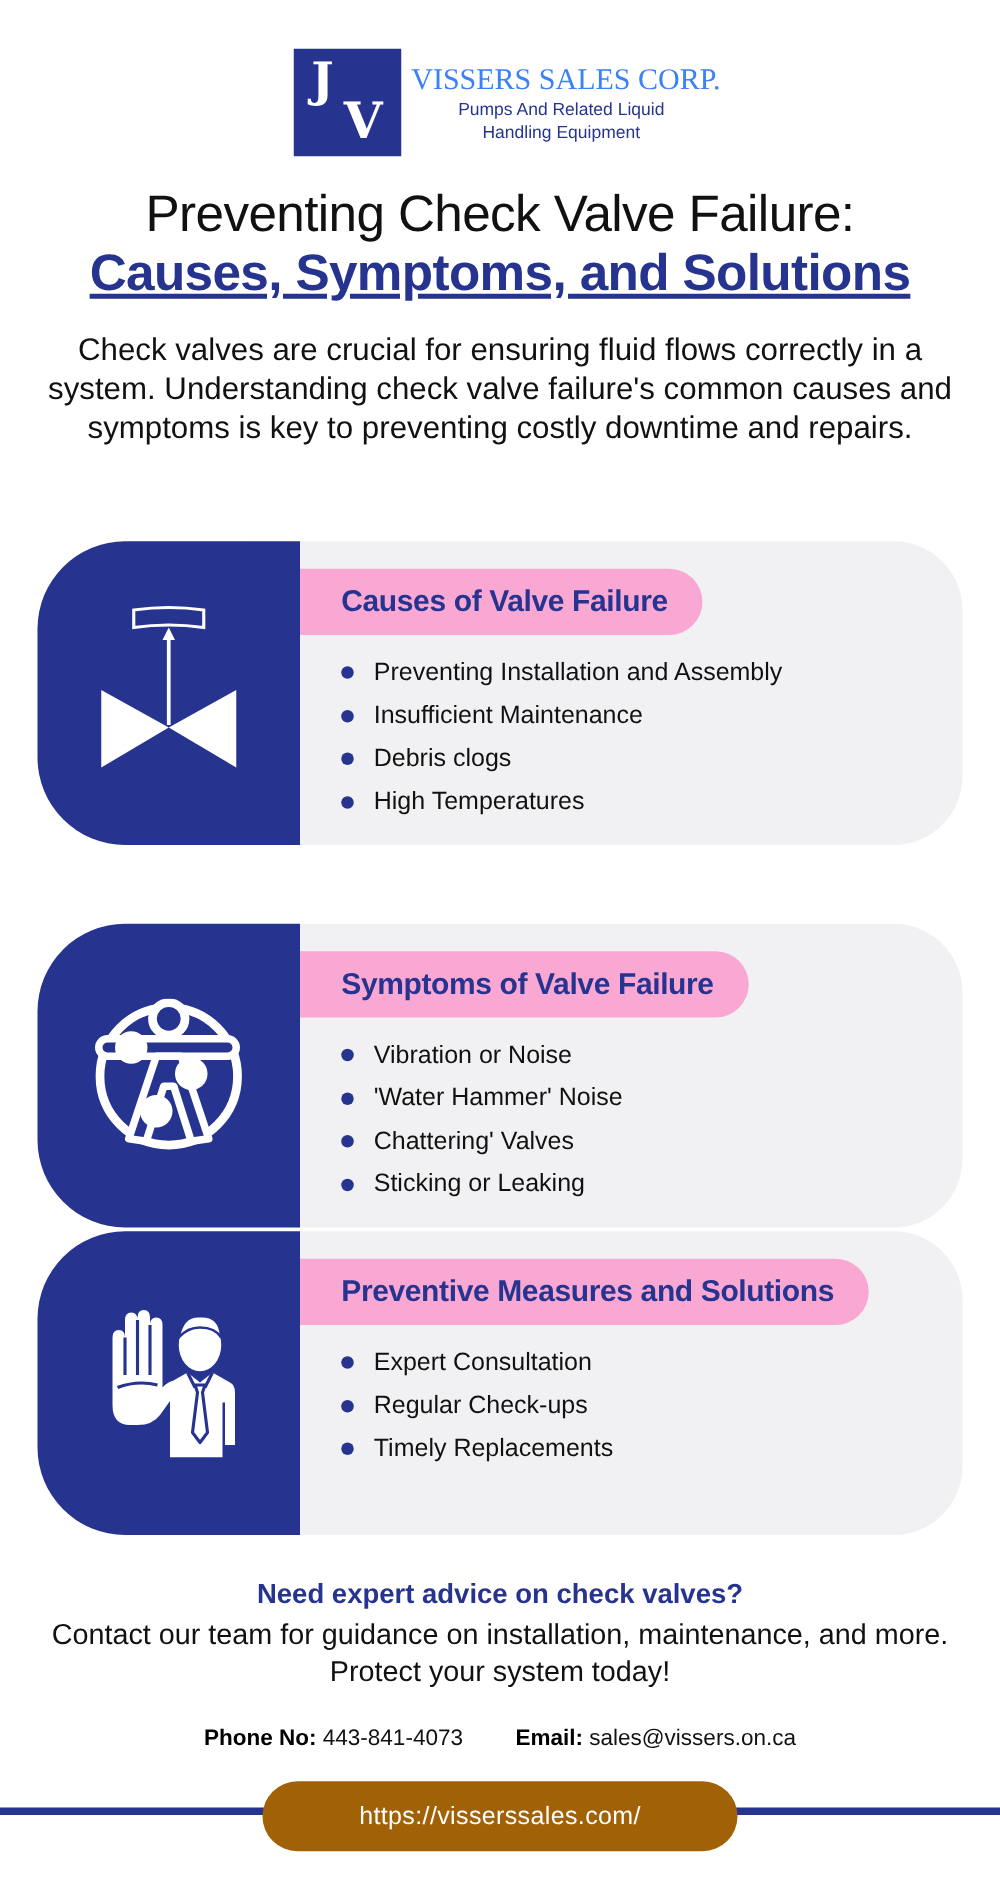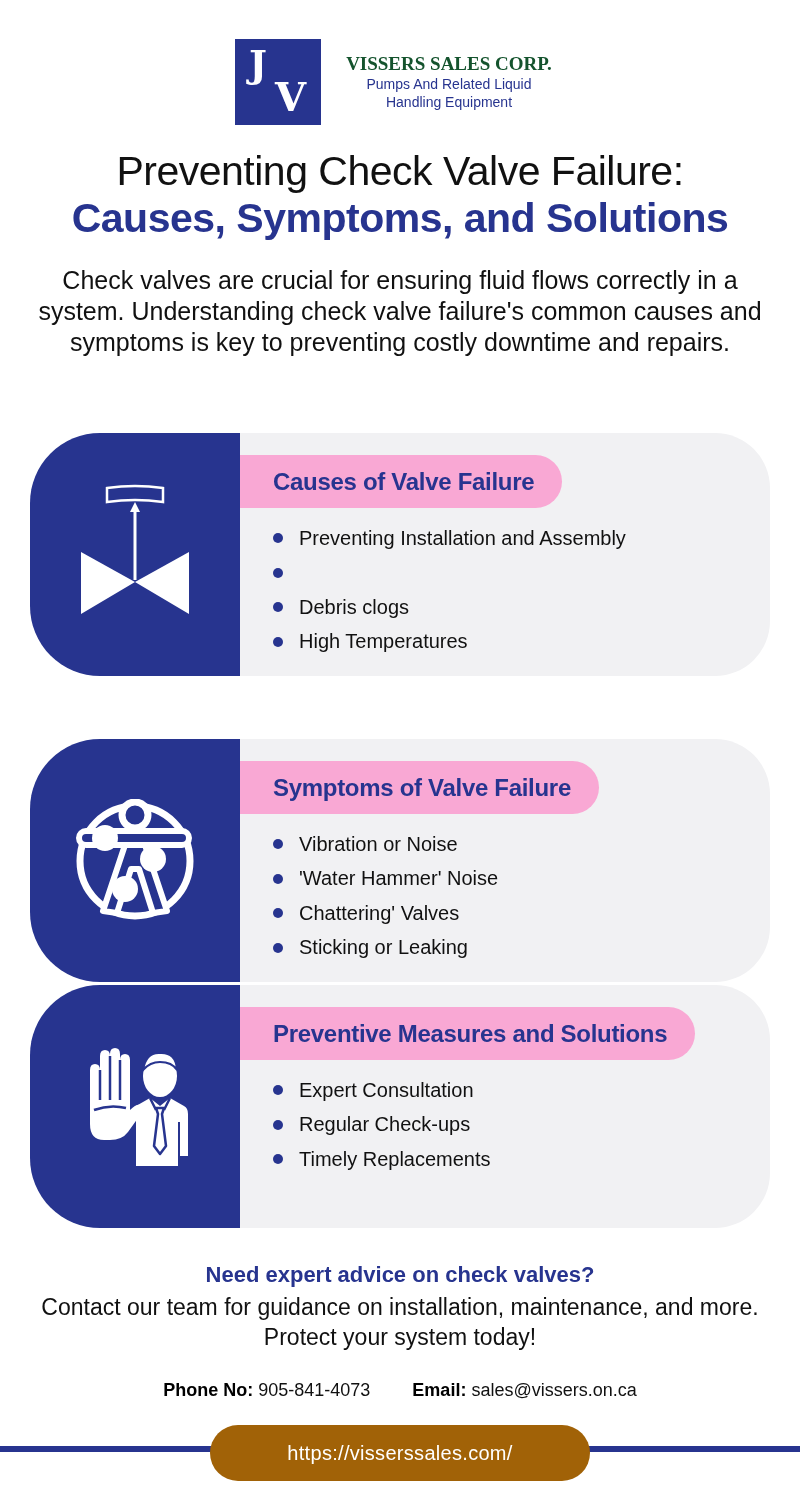--- a/index.html
+++ b/index.html
@@ -5,26 +5,26 @@
     * { margin: 0; padding: 0; box-sizing: border-box; }
     html, body { width: 800px; height: 1502px; background: #ffffff; overflow: hidden; }
     body { position: relative; font-family: "Liberation Sans", sans-serif; color: #111111; }
 
     
     .logo { position: absolute; left: 235px; top: 39px; width: 335px; height: 86px; display: flex; align-items: center; }
     .logo-box { width: 86px; height: 86px; background: #27348f; position: relative; flex: none; }
     .logo-j { position: absolute; left: 14px; top: 2px; color: #fff; font-family: "DejaVu Serif", serif; font-weight: bold; font-size: 38px; }
     .logo-v { position: absolute; left: 40px; top: 34px; color: #fff; font-family: "DejaVu Serif", serif; font-weight: bold; font-size: 40px; }
     .logo-text { margin-left: 8px; text-align: center; width: 240px; }
-    .logo-name { font-family: "Liberation Serif", serif; font-weight: bold; font-size: 19px; color: #14532d; letter-spacing: 0px; white-space: nowrap; }
+    .logo-name { font-family: "Liberation Serif", serif; font-weight: normal; font-size: 24px; color: #3b82f6; letter-spacing: 0px; white-space: nowrap; }
     .logo-tag { font-family: "Liberation Sans", sans-serif; font-size: 14px; color: #27348f; line-height: 18px; }
 
     
     .title-1 { position: absolute; left: 0; top: 148px; width: 800px; text-align: center; font-size: 41px; font-weight: normal; color: #111; letter-spacing: -0.5px; }
-    .title-2 { position: absolute; left: 0; top: 195px; width: 800px; text-align: center; font-size: 41px; font-weight: bold; color: #27348f; letter-spacing: -0.5px; }
+    .title-2 { position: absolute; left: 0; top: 195px; width: 800px; text-align: center; font-size: 41px; font-weight: bold; color: #27348f; letter-spacing: -0.5px; text-decoration: underline; }
     .intro { position: absolute; left: 30px; top: 265px; width: 740px; text-align: center; font-size: 25px; line-height: 31px; color: #111; }
 
     
     .card { position: absolute; left: 30px; width: 740px; height: 243px; }
     .card-left { position: absolute; left: 0; top: 0; width: 210px; height: 100%; background: #27348f; border-radius: 70px 0 0 70px; display: flex; align-items: center; justify-content: center; }
     .card-right { position: absolute; left: 210px; top: 0; right: 0; height: 100%; background: #f1f1f3; border-radius: 0 55px 55px 0; }
     .pill { position: absolute; left: 0; top: 22px; height: 53px; background: #f9a8d4; border-radius: 0 27px 27px 0; display: flex; align-items: center; padding-left: 33px; padding-right: 28px; }
     .pill-text { font-size: 24px; font-weight: bold; color: #27348f; white-space: nowrap; letter-spacing: -0.3px; }
     .bullets { position: absolute; left: 33px; top: 88px; list-style: none; }
     .bullet { display: flex; align-items: center; height: 34.5px; font-size: 20px; color: #111; }
@@ -74,20 +74,21 @@
     <div class="pill">
       <span class="pill-text">Causes of Valve Failure</span>
     </div>
     <ul class="bullets">
       <li class="bullet">
           <span class="dot"></span>
           <span>Preventing Installation and Assembly</span>
         </li>
       <li class="bullet">
           <span class="dot"></span>
+          <span>Insufficient Maintenance</span>
         </li>
       <li class="bullet">
           <span class="dot"></span>
           <span>Debris clogs</span>
         </li>
       <li class="bullet">
           <span class="dot"></span>
           <span>High Temperatures</span>
         </li>
     </ul>
@@ -168,21 +169,21 @@
     </ul>
   </div>
 </div>
 
 <div class="cta-title">Need expert advice on check valves?</div>
 <p class="cta-body">Contact our team for guidance on installation, maintenance, and more. Protect your system today!</p>
 
 <div class="contact">
   <div>
     <span class="contact-label">Phone No:</span>
-    <span class="contact-value">905-841-4073</span>
+    <span class="contact-value">443-841-4073</span>
   </div>
   <div>
     <span class="contact-label">Email:</span>
     <span class="contact-value">sales@vissers.on.ca</span>
   </div>
 </div>
 
 <div class="footer-line"></div>
 <div class="url-pill">
   <span class="url-text">https://visserssales.com/</span>

